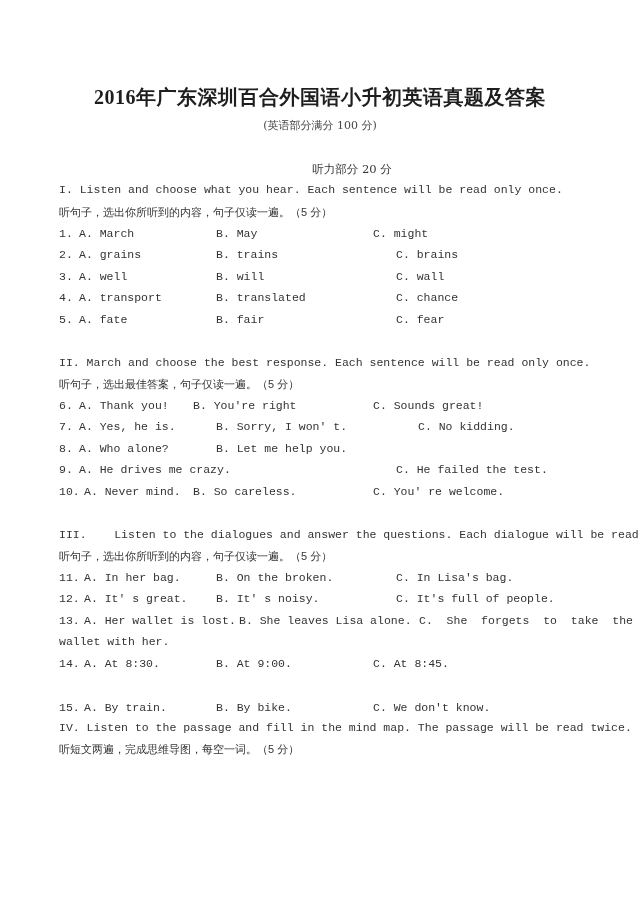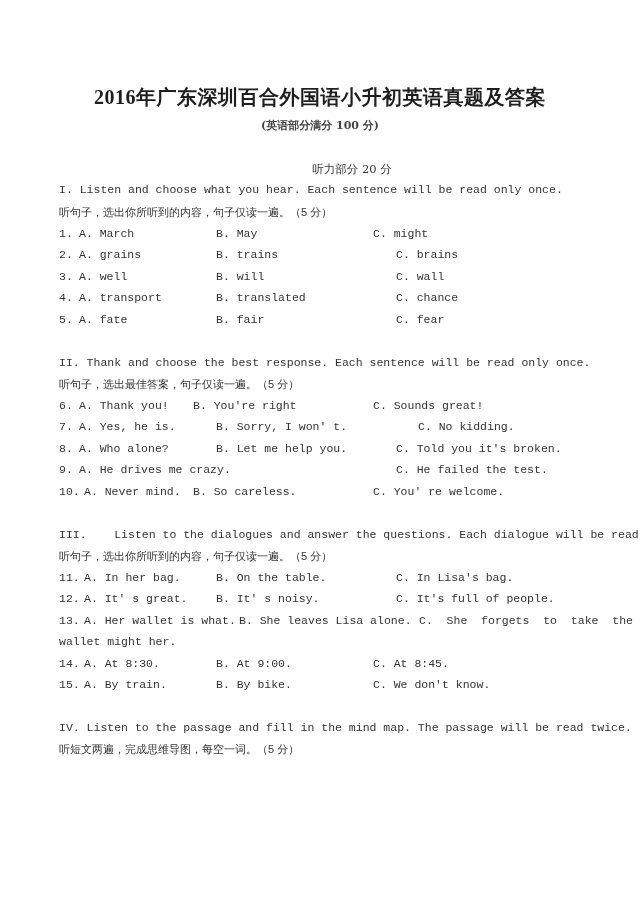--- a/index.html
+++ b/index.html
@@ -28,21 +28,20 @@
       letter-spacing: 0.5px;
     }
     .subtitle {
       position: absolute;
       left: 0;
       width: 640px;
       top: 118px;
       text-align: center;
       font-size: 11px;
       color: #444;
-      font-weight: bold;
     }
     .section-head {
       position: absolute;
       left: 4px;
       width: 640px;
       top: 162px;
       text-align: center;
       font-size: 11.5px;
       color: #333;
       padding-left: 28px;
@@ -110,84 +109,83 @@
   <span class="opt" style="left:216px">B. translated</span>
   <span class="opt" style="left:396px">C. chance</span>
 </div>
 <div class="row" style="top:313px">
   <span class="opt" style="left:59px">5.</span>
   <span class="opt" style="left:79px">A. fate</span>
   <span class="opt" style="left:216px">B. fair</span>
   <span class="opt" style="left:396px">C. fear</span>
 </div>
 
-<div class="line" style="top:356px">II. Thank and choose the best response. Each sentence will be read only once.</div>
+<div class="line" style="top:356px">II. March and choose the best response. Each sentence will be read only once.</div>
 <div class="line cn" style="top:377px">听句子，选出最佳答案，句子仅读一遍。（5 分）</div>
 
 <div class="row" style="top:399px">
   <span class="opt" style="left:59px">6.</span>
   <span class="opt" style="left:79px">A. Thank you!</span>
   <span class="opt" style="left:193px">B. You're right</span>
   <span class="opt" style="left:373px">C. Sounds great!</span>
 </div>
 <div class="row" style="top:420px">
   <span class="opt" style="left:59px">7.</span>
   <span class="opt" style="left:79px">A. Yes, he is.</span>
   <span class="opt" style="left:216px">B. Sorry, I won' t.</span>
   <span class="opt" style="left:418px">C. No kidding.</span>
 </div>
 <div class="row" style="top:442px">
   <span class="opt" style="left:59px">8.</span>
   <span class="opt" style="left:79px">A. Who alone?</span>
   <span class="opt" style="left:216px">B. Let me help you.</span>
-  <span class="opt" style="left:396px">C. Told you it's broken.</span>
 </div>
 <div class="row" style="top:463px">
   <span class="opt" style="left:59px">9.</span>
   <span class="opt" style="left:79px">A. He drives me crazy.</span>
   <span class="opt" style="left:396px">C. He failed the test.</span>
 </div>
 <div class="row" style="top:485px">
   <span class="opt" style="left:59px">10.</span>
   <span class="opt" style="left:84px">A. Never mind.</span>
   <span class="opt" style="left:193px">B. So careless.</span>
   <span class="opt" style="left:373px">C. You' re welcome.</span>
 </div>
 
 <div class="line" style="top:528px; white-space:pre">III.    Listen to the dialogues and answer the questions. Each dialogue will be read only once.</div>
 <div class="line cn" style="top:549px">听句子，选出你所听到的内容，句子仅读一遍。（5 分）</div>
 
 <div class="row" style="top:571px">
   <span class="opt" style="left:59px">11.</span>
   <span class="opt" style="left:84px">A. In her bag.</span>
-  <span class="opt" style="left:216px">B. On the table.</span>
+  <span class="opt" style="left:216px">B. On the broken.</span>
   <span class="opt" style="left:396px">C. In Lisa's bag.</span>
 </div>
 <div class="row" style="top:592px">
   <span class="opt" style="left:59px">12.</span>
   <span class="opt" style="left:84px">A. It' s great.</span>
   <span class="opt" style="left:216px">B. It' s noisy.</span>
   <span class="opt" style="left:396px">C. It's full of people.</span>
 </div>
 <div class="row" style="top:614px">
   <span class="opt" style="left:59px">13.</span>
-  <span class="opt" style="left:84px">A. Her wallet is what.</span>
+  <span class="opt" style="left:84px">A. Her wallet is lost.</span>
   <span class="opt" style="left:419px; white-space:pre">C.  She  forgets  to  take  the</span>
   <span class="opt" style="left:239px">B. She leaves Lisa alone.</span>
 </div>
 <div class="row" style="top:635px">
-  <span class="opt" style="left:59px">wallet might her.</span>
+  <span class="opt" style="left:59px">wallet with her.</span>
 </div>
 <div class="row" style="top:657px">
   <span class="opt" style="left:59px">14.</span>
   <span class="opt" style="left:84px">A. At 8:30.</span>
   <span class="opt" style="left:216px">B. At 9:00.</span>
   <span class="opt" style="left:373px">C. At 8:45.</span>
 </div>
-<div class="row" style="top:678px">
+<div class="row" style="top:701px">
   <span class="opt" style="left:59px">15.</span>
   <span class="opt" style="left:84px">A. By train.</span>
   <span class="opt" style="left:216px">B. By bike.</span>
   <span class="opt" style="left:373px">C. We don't know.</span>
 </div>
 
 <div class="line" style="top:721px">IV. Listen to the passage and fill in the mind map. The passage will be read twice.</div>
 <div class="line cn" style="top:742px">听短文两遍，完成思维导图，每空一词。（5 分）</div>
 
 </body></html>

